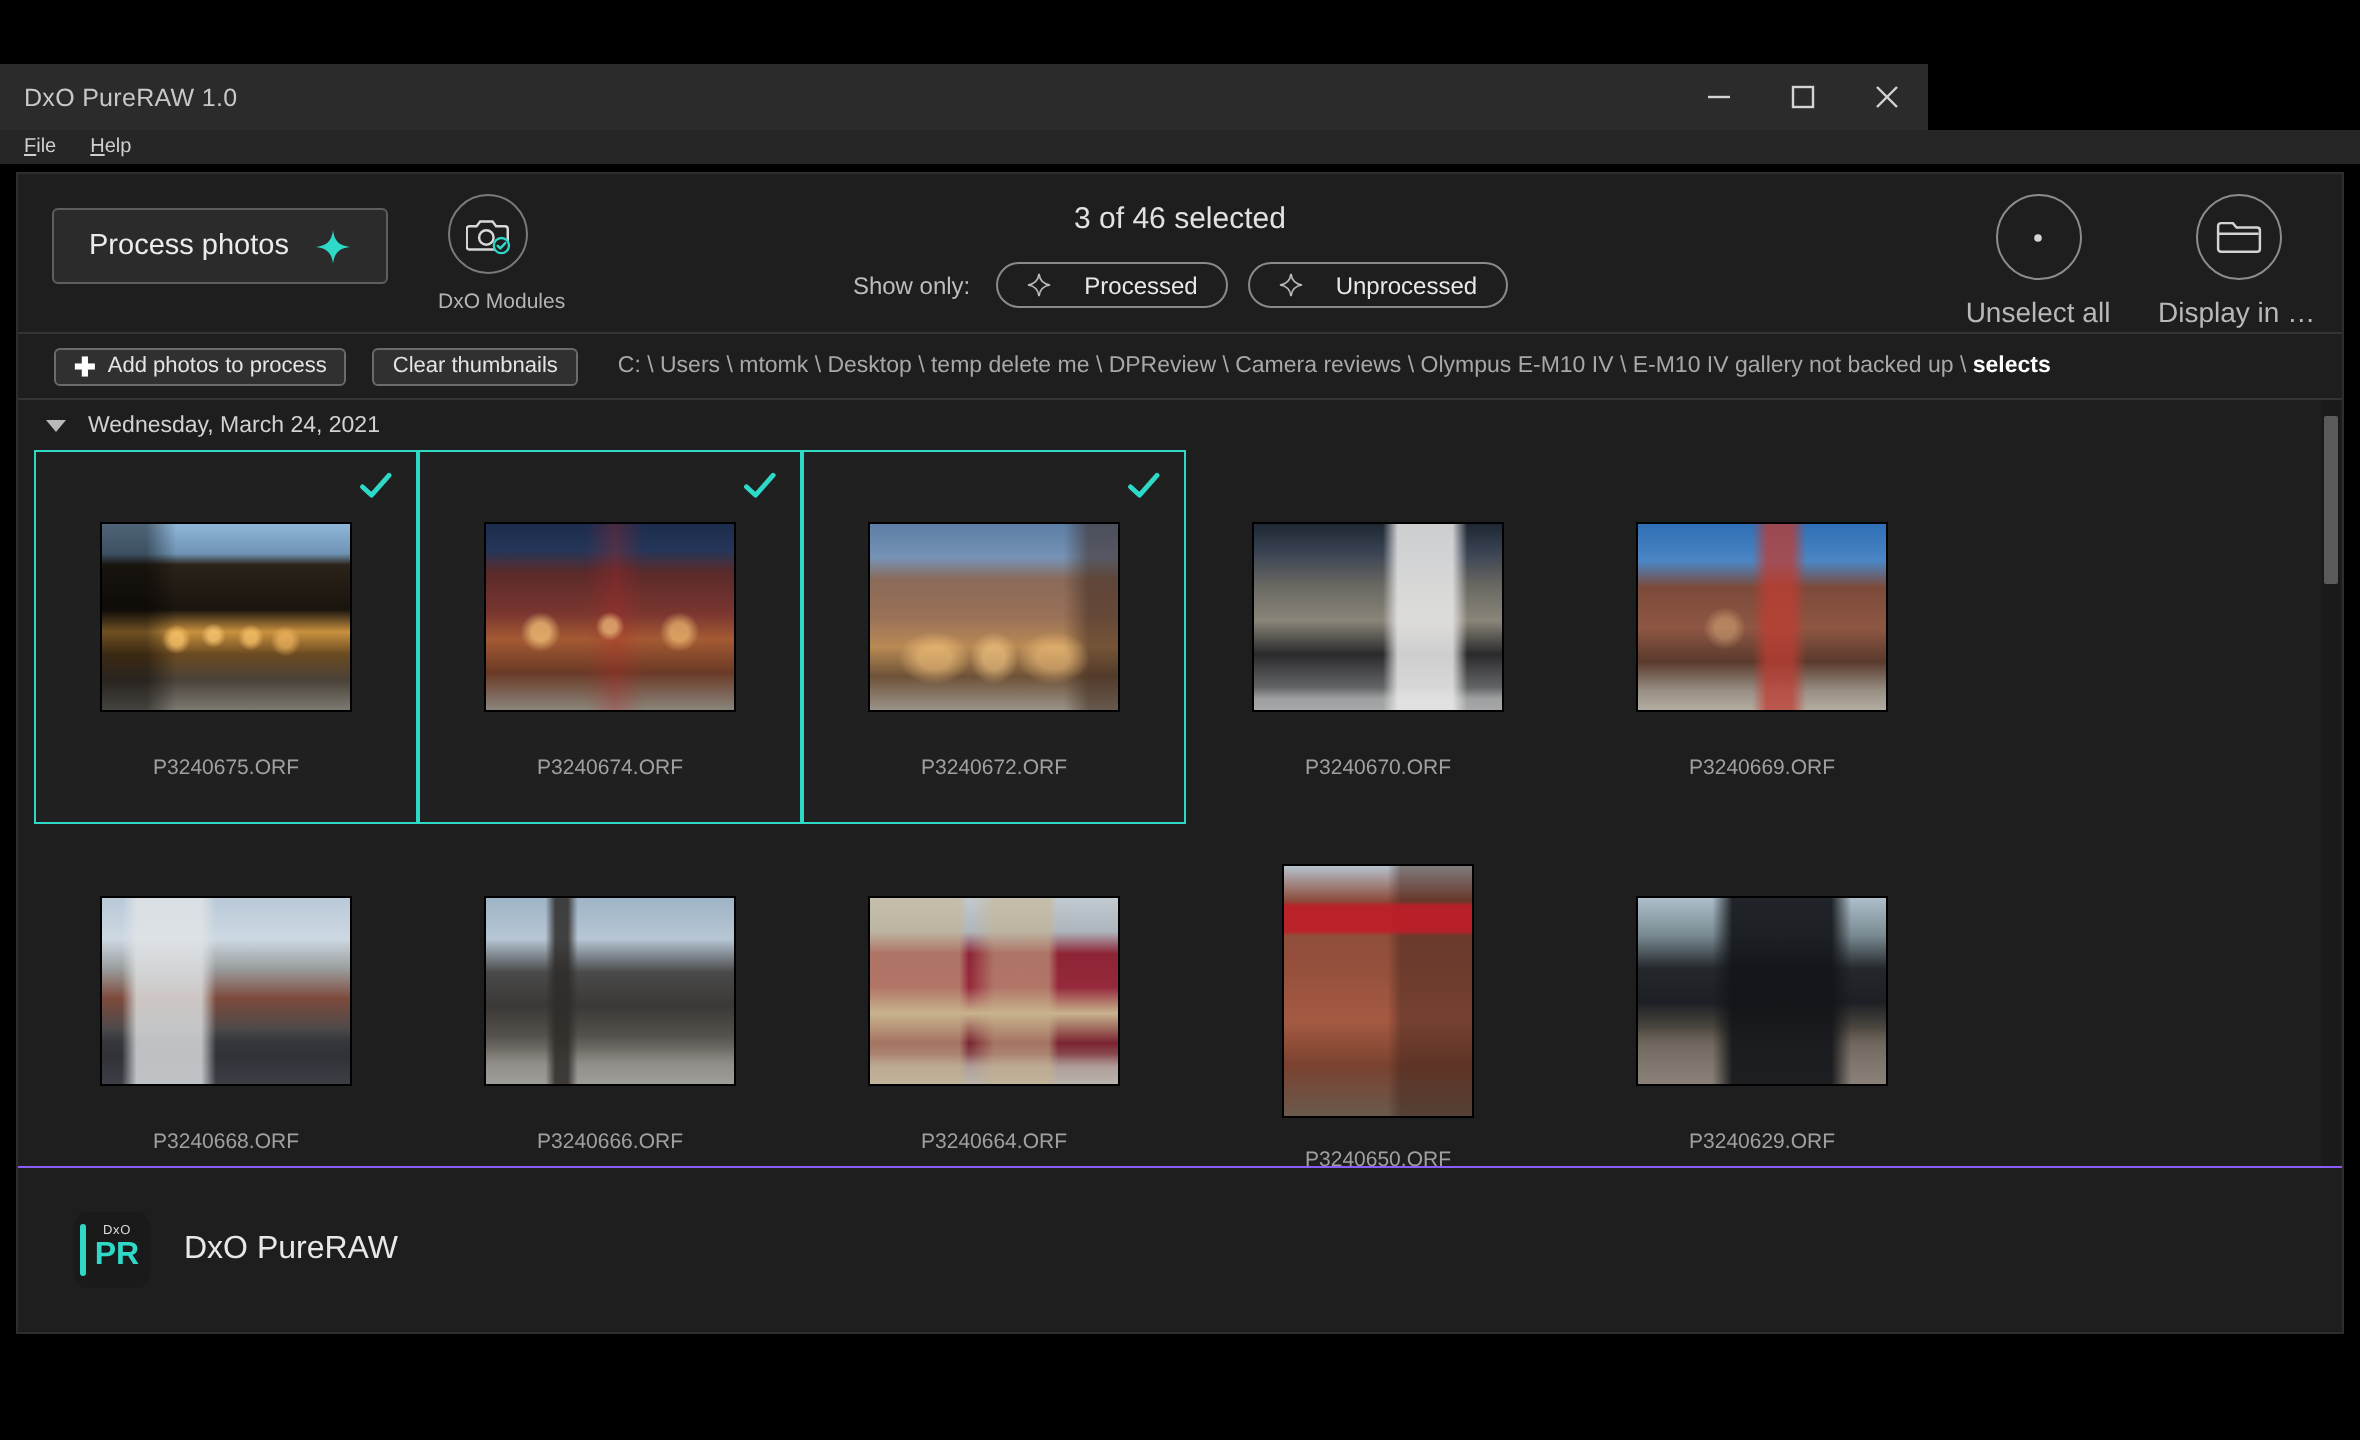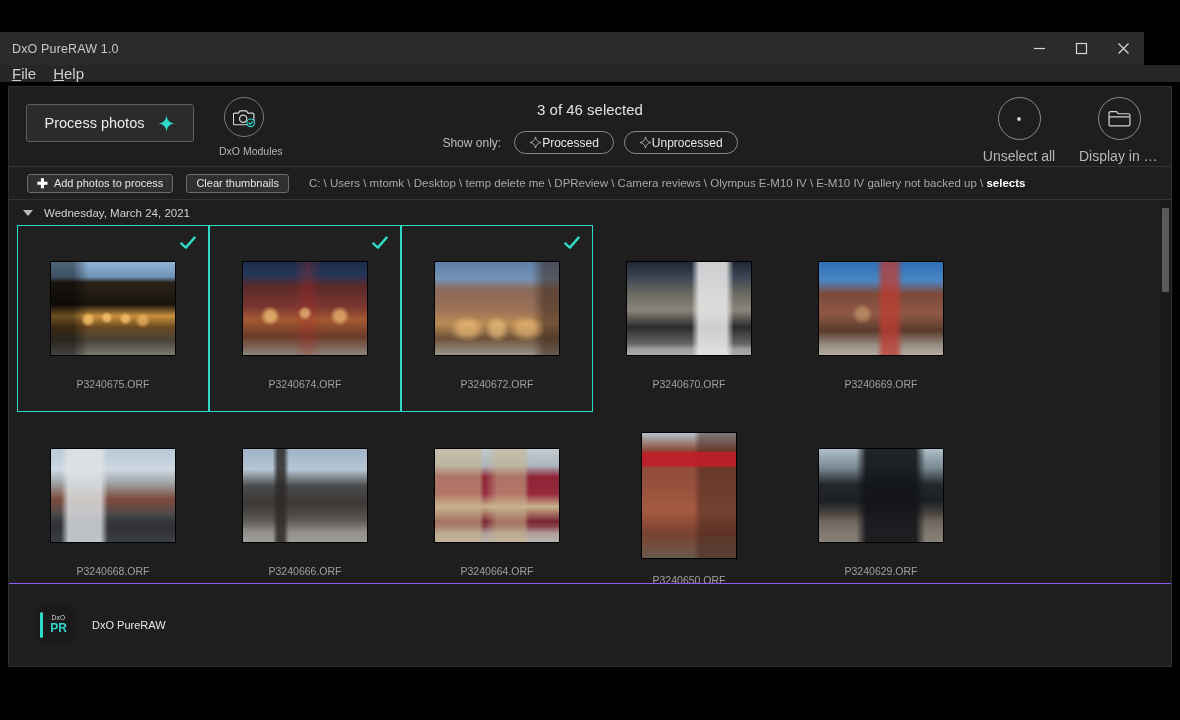--- a/index.html
+++ b/index.html
@@ -16,21 +16,21 @@
     position: relative;
     width: 1180px;
     height: 720px;
     background: #000000;
   }
 
   
   .titlebar {
     position: absolute;
     left: 0; top: 32px;
-    width: 1144px; height: 33px;
+    width: 964px; height: 33px;
     background: #2b2b2b;
     display: flex;
     align-items: center;
   }
   .title-text {
     margin-left: 12px;
     font-size: 12.5px;
     color: #c8c8c8;
     letter-spacing: .15px;
   }
@@ -52,21 +52,21 @@
     position: absolute;
     left: 0; top: 65px;
     width: 1180px; height: 17px;
     background: #262626;
     display: flex;
     align-items: center;
     padding-left: 12px;
     gap: 17px;
   }
   .menu-item {
-    font-size: 15px;
+    font-size: 10px;
     color: #cfcfcf;
   }
   .menu-item .mn { text-decoration: underline; }
 
   
   .panel {
     position: absolute;
     left: 8px; top: 86px;
     width: 1164px; height: 581px;
     background: #1e1e1e;
@@ -137,21 +137,21 @@
     color: #bdbdbd;
     margin-right: 3px;
   }
   .pill {
     height: 23px;
     padding: 0 14px;
     border-radius: 12px;
     border: 1px solid #8a8a8a;
     display: flex;
     align-items: center;
-    gap: 0;
+    gap: 16px;
     color: #e8e8e8;
     font-size: 12px;
   }
 
   .right-actions {
     position: absolute;
     right: 12px; top: 10px;
     display: flex;
     gap: 20px;
   }
@@ -339,29 +339,29 @@
     border-radius: 2px;
   }
   .logo-dxo {
     font-size: 6.5px;
     color: #dddddd;
     letter-spacing: .3px;
     line-height: 1;
     margin-left: 5px;
   }
   .logo-pr {
-    font-size: 12px;
+    font-size: 16px;
     color: #2fd9c8;
     font-weight: bold;
     line-height: 1;
     margin-top: 1px;
     margin-left: 5px;
   }
   .footer-title {
-    font-size: 11px;
+    font-size: 16px;
     color: #e8e8e8;
   }
 
   
   .ph { position: relative; overflow: hidden; background: #101418; }
 </style>
 </head>
 <body>
 
 <div id="app">

